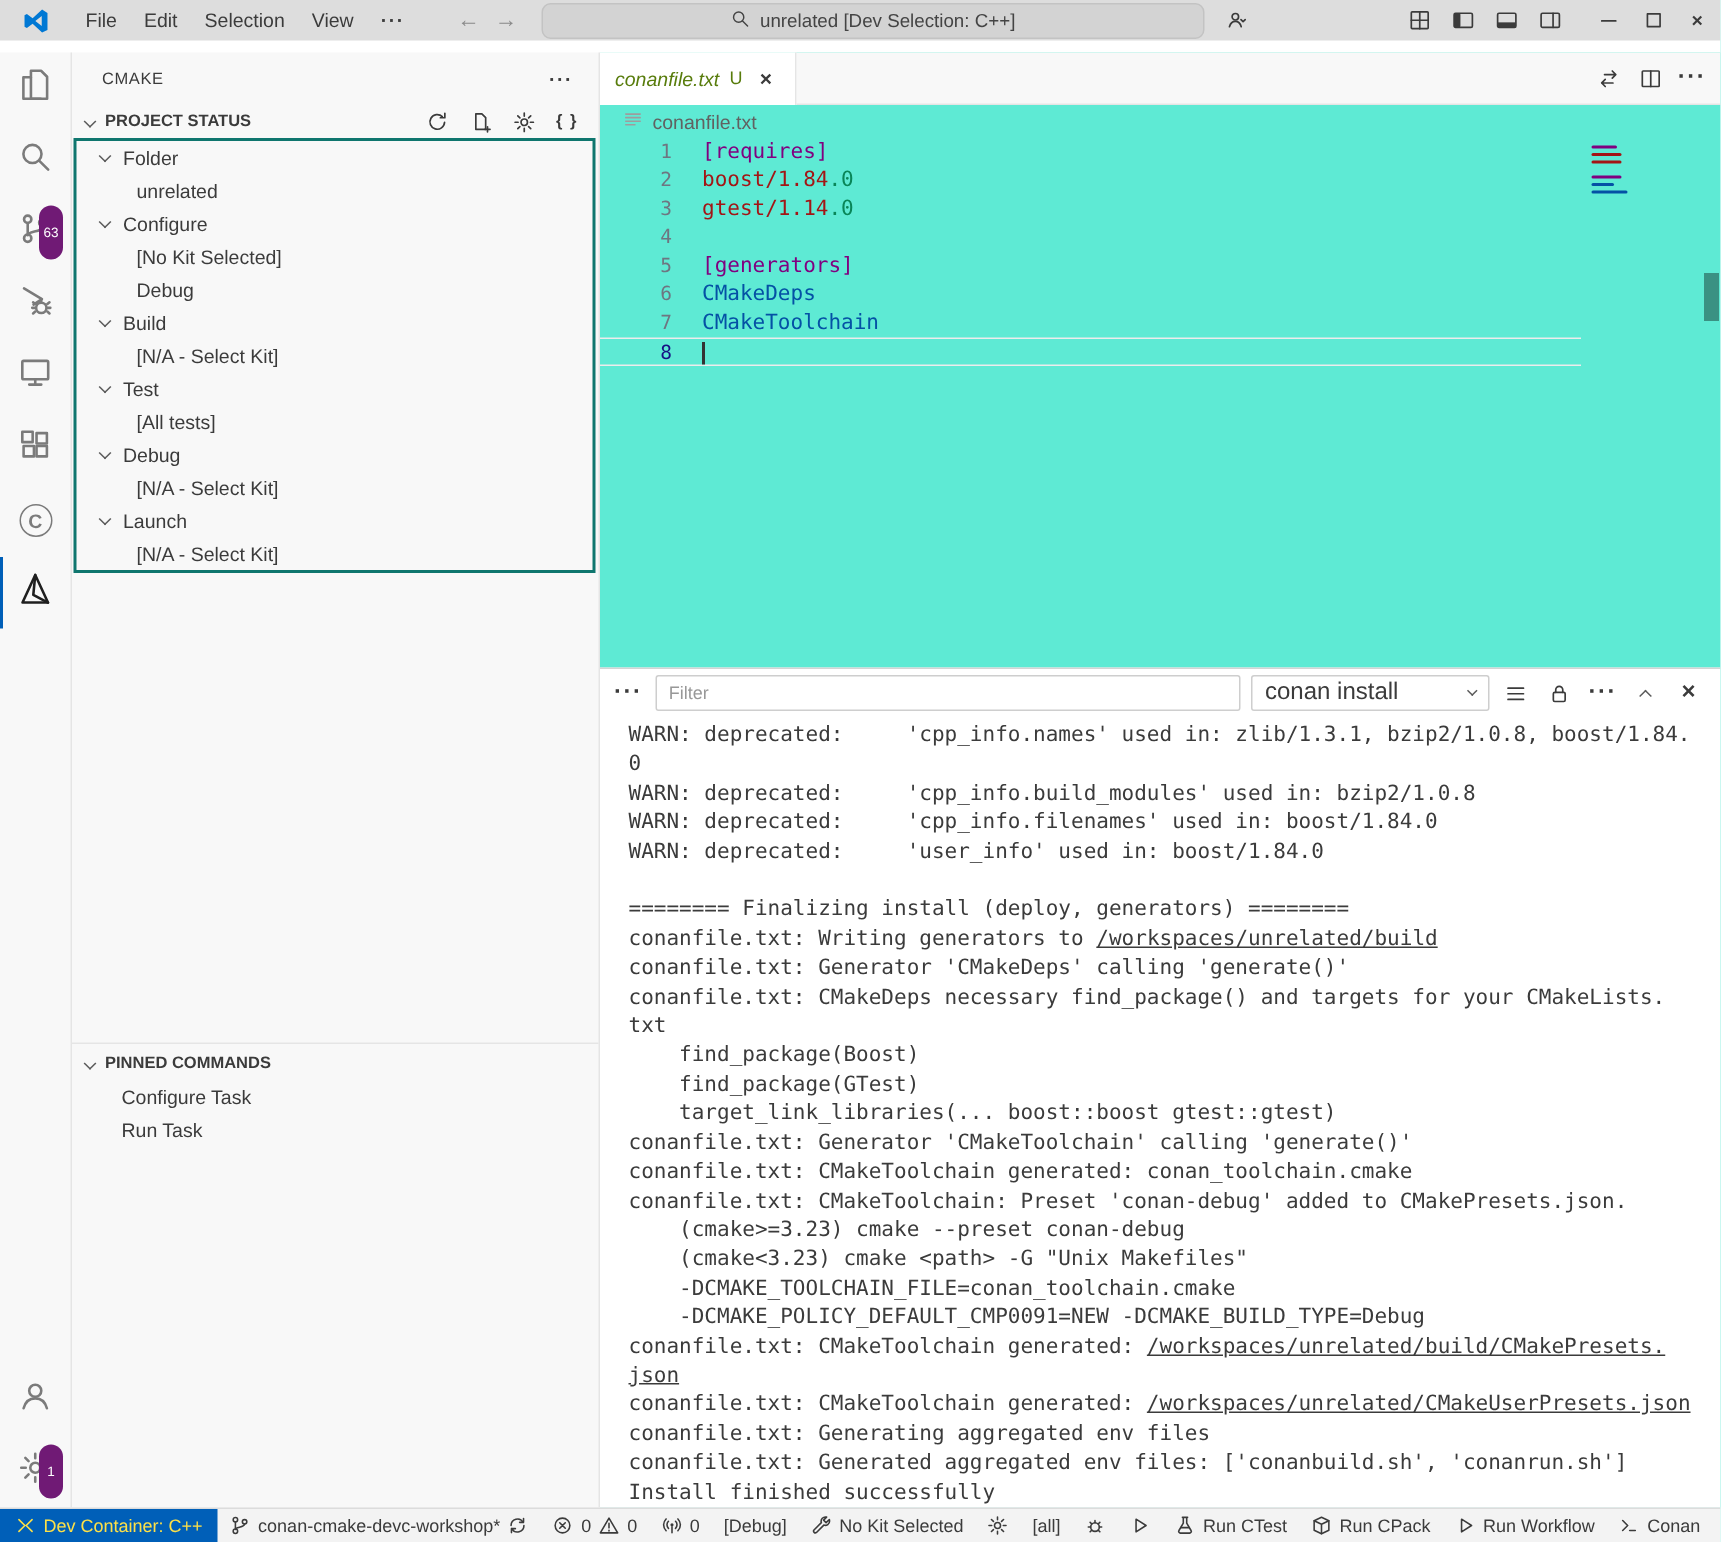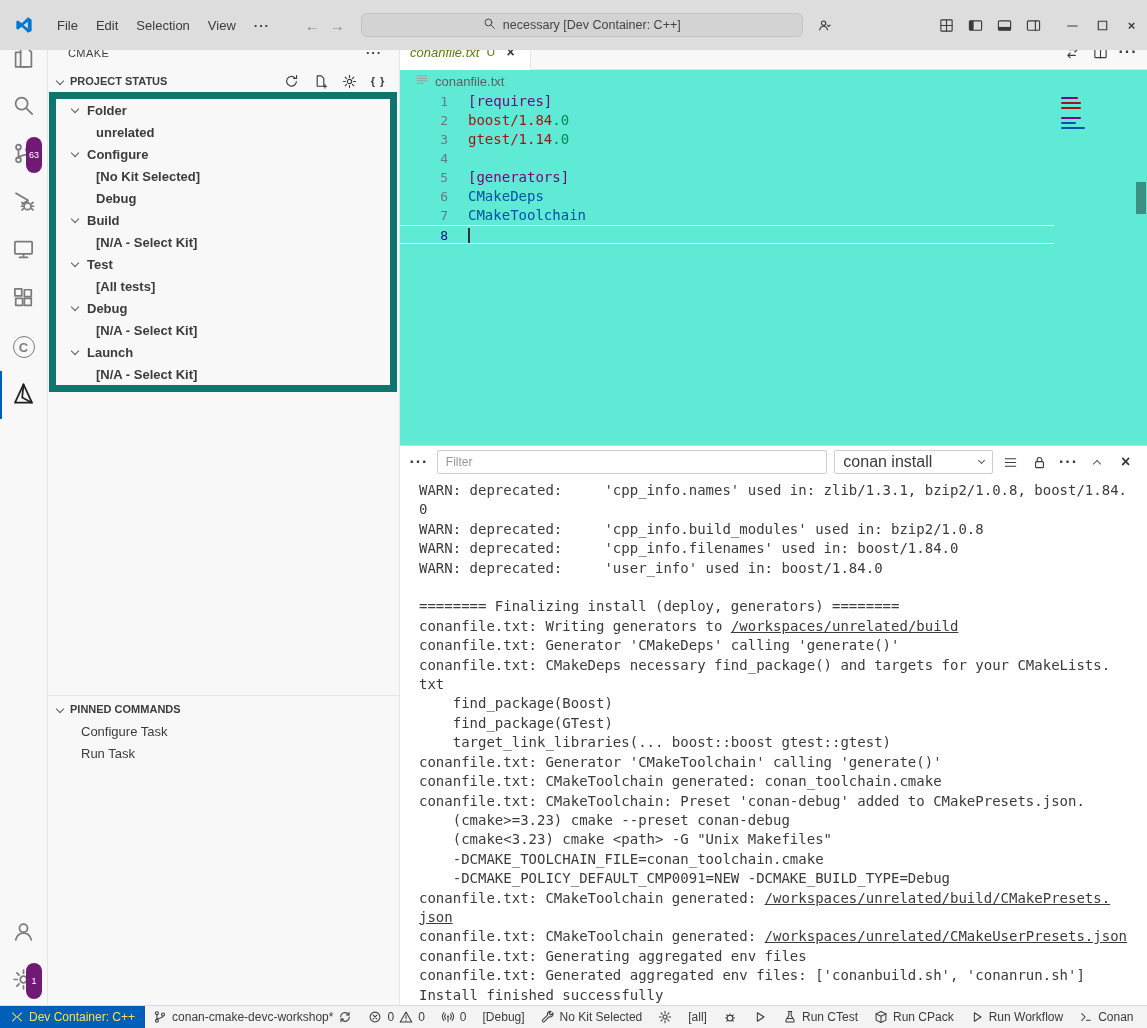--- a/index.html
+++ b/index.html
@@ -1,21 +1,21 @@
 <!DOCTYPE html>
 <html><head>
 <meta charset="utf-8">
 <style>
   *{margin:0;padding:0;box-sizing:border-box;}
   html,body{width:1147px;height:1028px;overflow:hidden;background:#fff;
     font-family:"Liberation Sans",sans-serif;color:#3b3b3b;}
   .app{position:relative;width:1147px;height:1028px;}
 
   
-  .titlebar{position:absolute;top:0;left:0;right:0;height:50px;background:#dddddd;
+  .titlebar{position:absolute;top:0;left:0;right:0;height:27px;background:#dddddd;
     display:flex;align-items:center;font-size:13px;color:#3b3b3b;z-index:5;}
   .tb-logo{width:48px;display:flex;justify-content:center;align-items:center;}
   .tb-logo svg{width:18px;height:18px;}
   .tb-menus{display:flex;}
   .menu-item{padding:4px 9px;border-radius:5px;cursor:default;}
   .tb-nav{display:flex;gap:10px;margin-left:26px;color:#8a8a8a;font-size:15px;}
   .tb-search{margin-left:16px;width:442px;height:24px;background:#d3d3d3;border:1px solid #c3c3c3;
     border-radius:6px;display:flex;align-items:center;justify-content:center;gap:7px;font-size:12.5px;color:#444;}
   .tb-search svg{width:13px;height:13px;}
   .tb-profile{margin-left:8px;}
@@ -46,21 +46,21 @@
   .sb-header .icon-btn{margin-left:auto;}
   .chev{width:6px;height:6px;border-right:1.4px solid #5a5a5a;border-bottom:1.4px solid #5a5a5a;
     display:inline-block;transform:rotate(45deg);flex:0 0 auto;margin-top:-3px;}
   .chev.up{transform:rotate(-135deg);margin-top:3px;}
   .section-header{height:22px;display:flex;align-items:center;padding:0 10px 0 6px;
     font-size:11px;font-weight:700;color:#3b3b3b;}
   .section-header .chev{margin:0 7px 0 3px;}
   .sh-actions{margin-left:auto;display:flex;gap:7px;align-items:center;}
   .icon-btn{width:22px;height:22px;display:flex;align-items:center;justify-content:center;color:#3b3b3b;border-radius:4px;}
   .icon-btn svg{width:15px;height:15px;}
-  .tree{margin:0 2px 0 1px;border:7px solid #0f766e;font-weight:bold;}
+  .tree{margin:0 2px 0 1px;border:2px solid #0f766e;}
   .tree-item{height:22px;display:flex;align-items:center;padding-left:16px;white-space:nowrap;}
   .tree-item .chev{margin-right:9px;}
   .tree-item.child{padding-left:40px;}
   .outline-header{margin-top:12px;}
   .pinned{position:absolute;top:660px;left:0;right:0;border-top:1px solid #e5e5e5;padding-top:2px;}
   .pinned-item{height:22px;display:flex;align-items:center;padding-left:33px;}
 
   
   .editor{position:absolute;top:35px;bottom:23px;left:400px;right:0;background:#5eead4;}
   .tabbar{height:35px;background:#f8f8f8;border-bottom:1px solid #e5e5e5;display:flex;align-items:center;}
@@ -127,21 +127,21 @@
       </div>
     <div class="tb-nav">
       <span>←</span>
       <span>→</span>
     </div>
     <div class="tb-search">
       <span><svg viewBox="0 0 16 16" fill="none" stroke="currentColor" stroke-width="1.2" stroke-linecap="round" stroke-linejoin="round">
             <circle cx="6.7" cy="6.7" r="4.2"></circle>
             <path d="M9.9 9.9L14 14"></path>
           </svg></span>
-      <span>necessary [Dev Container: C++]</span>
+      <span>unrelated [Dev Selection: C++]</span>
     </div>
     <div class="tb-profile tb-icon">
         <svg viewBox="0 0 16 16" fill="none" stroke="currentColor" stroke-width="1.2" stroke-linecap="round" stroke-linejoin="round">
           <circle cx="7" cy="5.5" r="2.3"></circle>
           <path d="M2.8 12.6c.7-2.5 2.4-3.8 4.2-3.8s3.5 1.3 4.2 3.8"></path>
           <path d="M11 7.5l1.5 1.5L14 7.5"></path>
         </svg>
       </div>
     <div class="tb-right">
       <span class="tb-icon">

